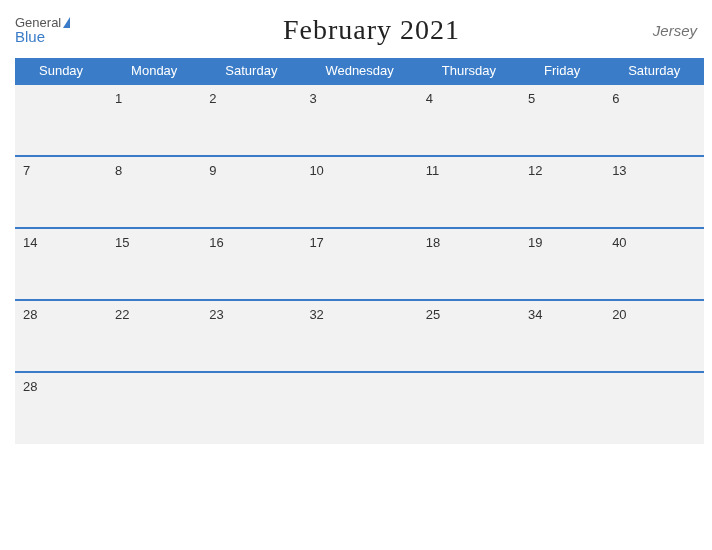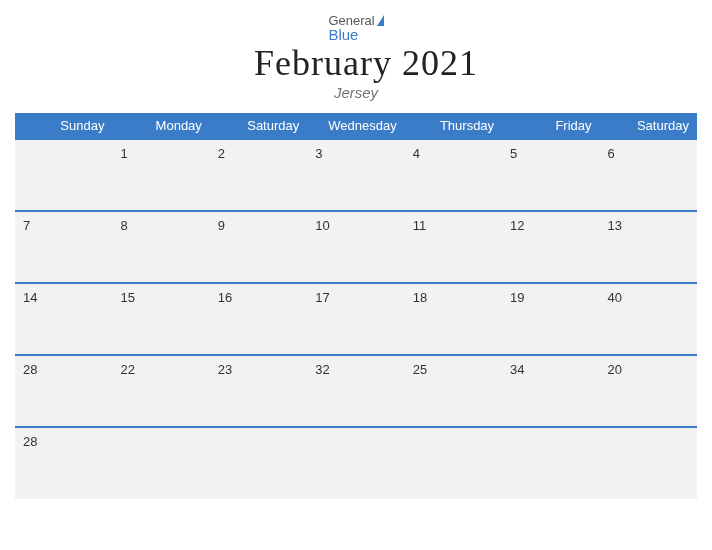--- a/index.html
+++ b/index.html
@@ -18,21 +18,20 @@
       background: #fff;
       padding: 10px 15px;
     }
 
     .header {
       display: flex;
       align-items: center;
       justify-content: space-between;
       margin-bottom: 8px;
       padding: 4px 0;
-      flex-direction: column;
     }
 
     .logo {
       display: flex;
       flex-direction: column;
       line-height: 1;
     }
 
     .logo-general {
       font-size: 13px;
@@ -40,21 +39,21 @@
       font-weight: normal;
     }
 
     .logo-blue {
       font-size: 15px;
       color: #3a7cc7;
       font-weight: normal;
     }
 
     .month-title {
-      font-size: 36px;
+      font-size: 28px;
       font-weight: normal;
       color: #222;
       font-family: Georgia, serif;
       letter-spacing: 1px;
       margin-left: 20px;
     }
 
     .location {
       font-size: 15px;
       color: #737373;
@@ -62,22 +61,22 @@
     }
 
     .calendar-table {
       width: 100%;
       border-collapse: collapse;
     }
 
     .calendar-table thead tr th {
       background-color: #3a7cc7;
       color: #ffffff;
-      text-align: right;
-      padding: 5px 8px;
+      text-align: center;
+      padding: 5px 24px;
       font-size: 13px;
       font-weight: normal;
       border: none;
     }
 
     .calendar-table tbody tr {
       border-top: 2px solid #3a7cc7;
     }
 
     .calendar-table tbody tr td {

